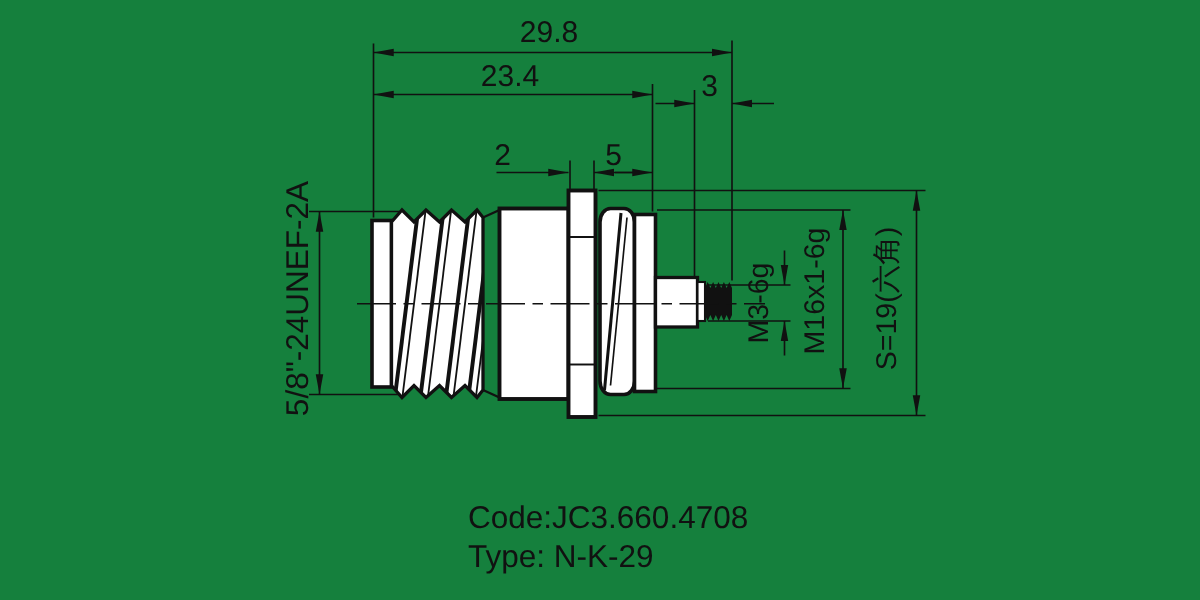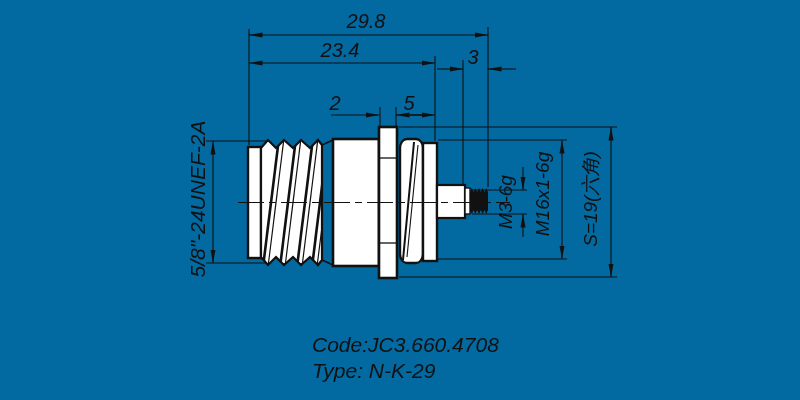--- a/index.html
+++ b/index.html
@@ -4,24 +4,23 @@
 <style>
   html, body {
     margin: 0;
     padding: 0;
     background: #ffffff;
   }
   .stage {
     position: relative;
     width: 800px;
     height: 400px;
-    background: #0369a1;
+    background: #15803d;
     overflow: hidden;
     font-family: "Liberation Sans", "DejaVu Sans", sans-serif;
-    font-style: italic;
   }
   svg { display: block; }
   .dim-text {
     font-family: "Liberation Sans", "DejaVu Sans", sans-serif;
     font-size: 20px;
     fill: #111;
   }
   .label-text {
     font-family: "Liberation Sans", "DejaVu Sans", sans-serif;
     font-size: 19px;

